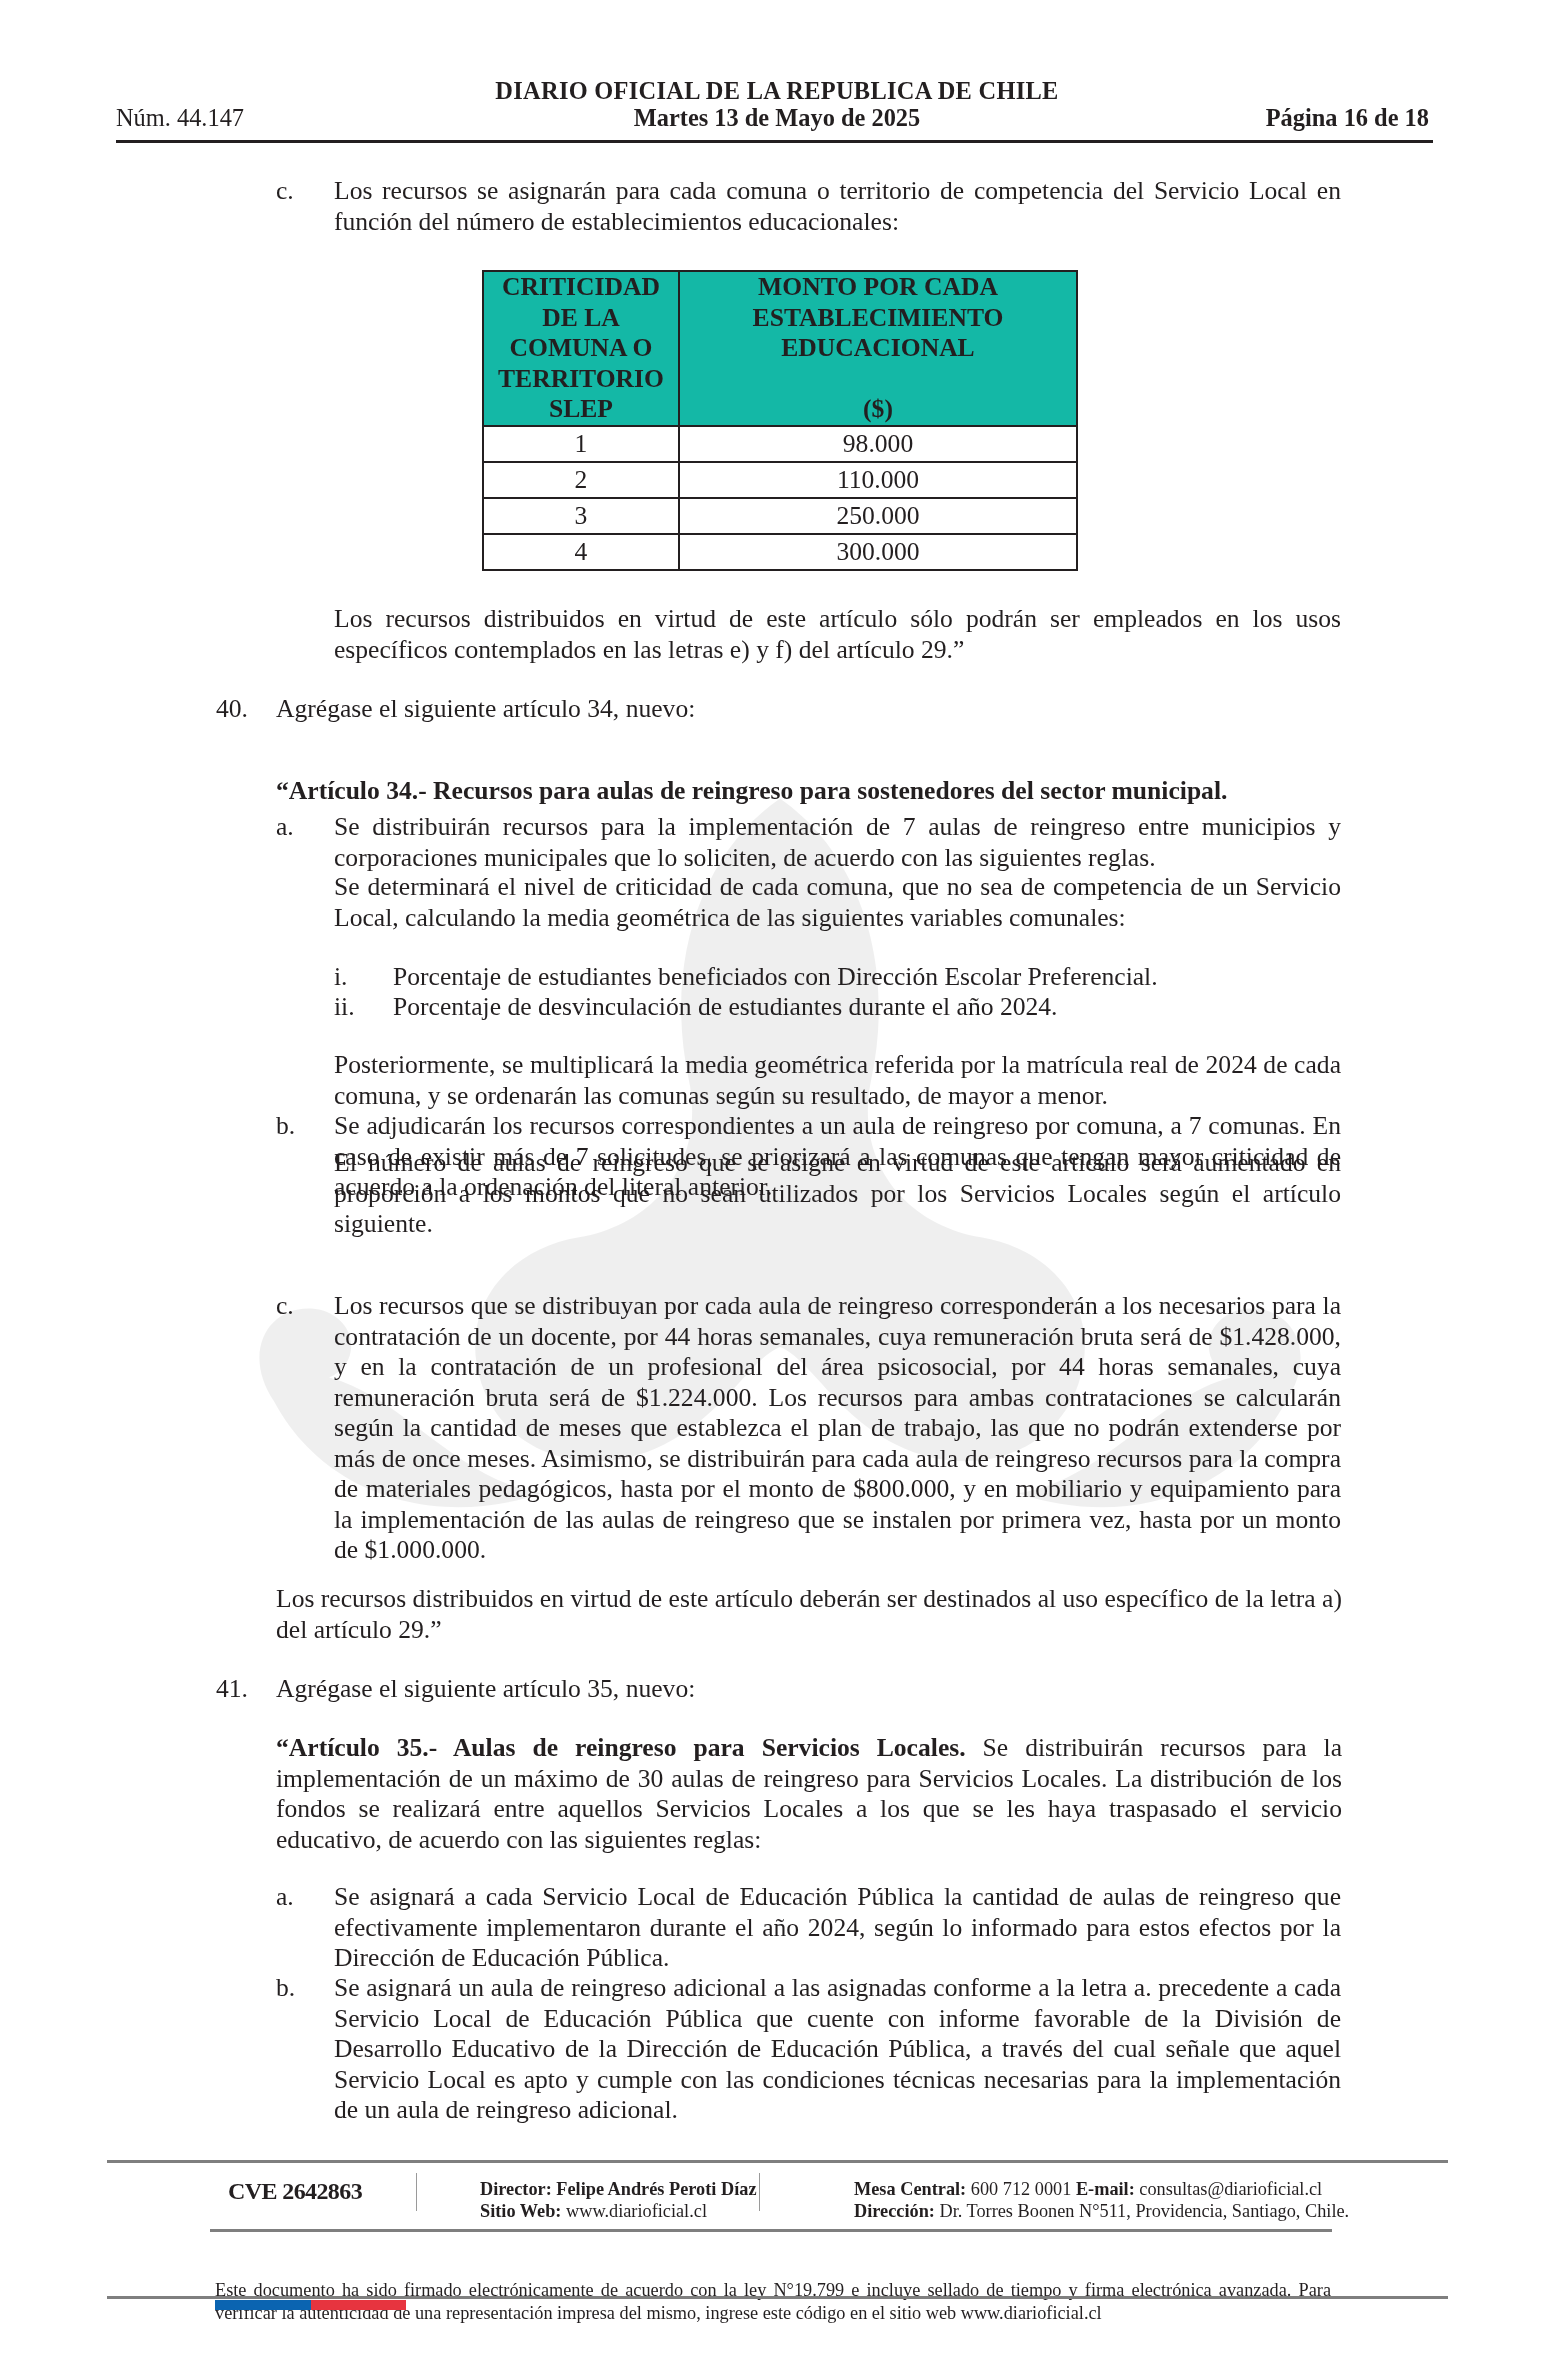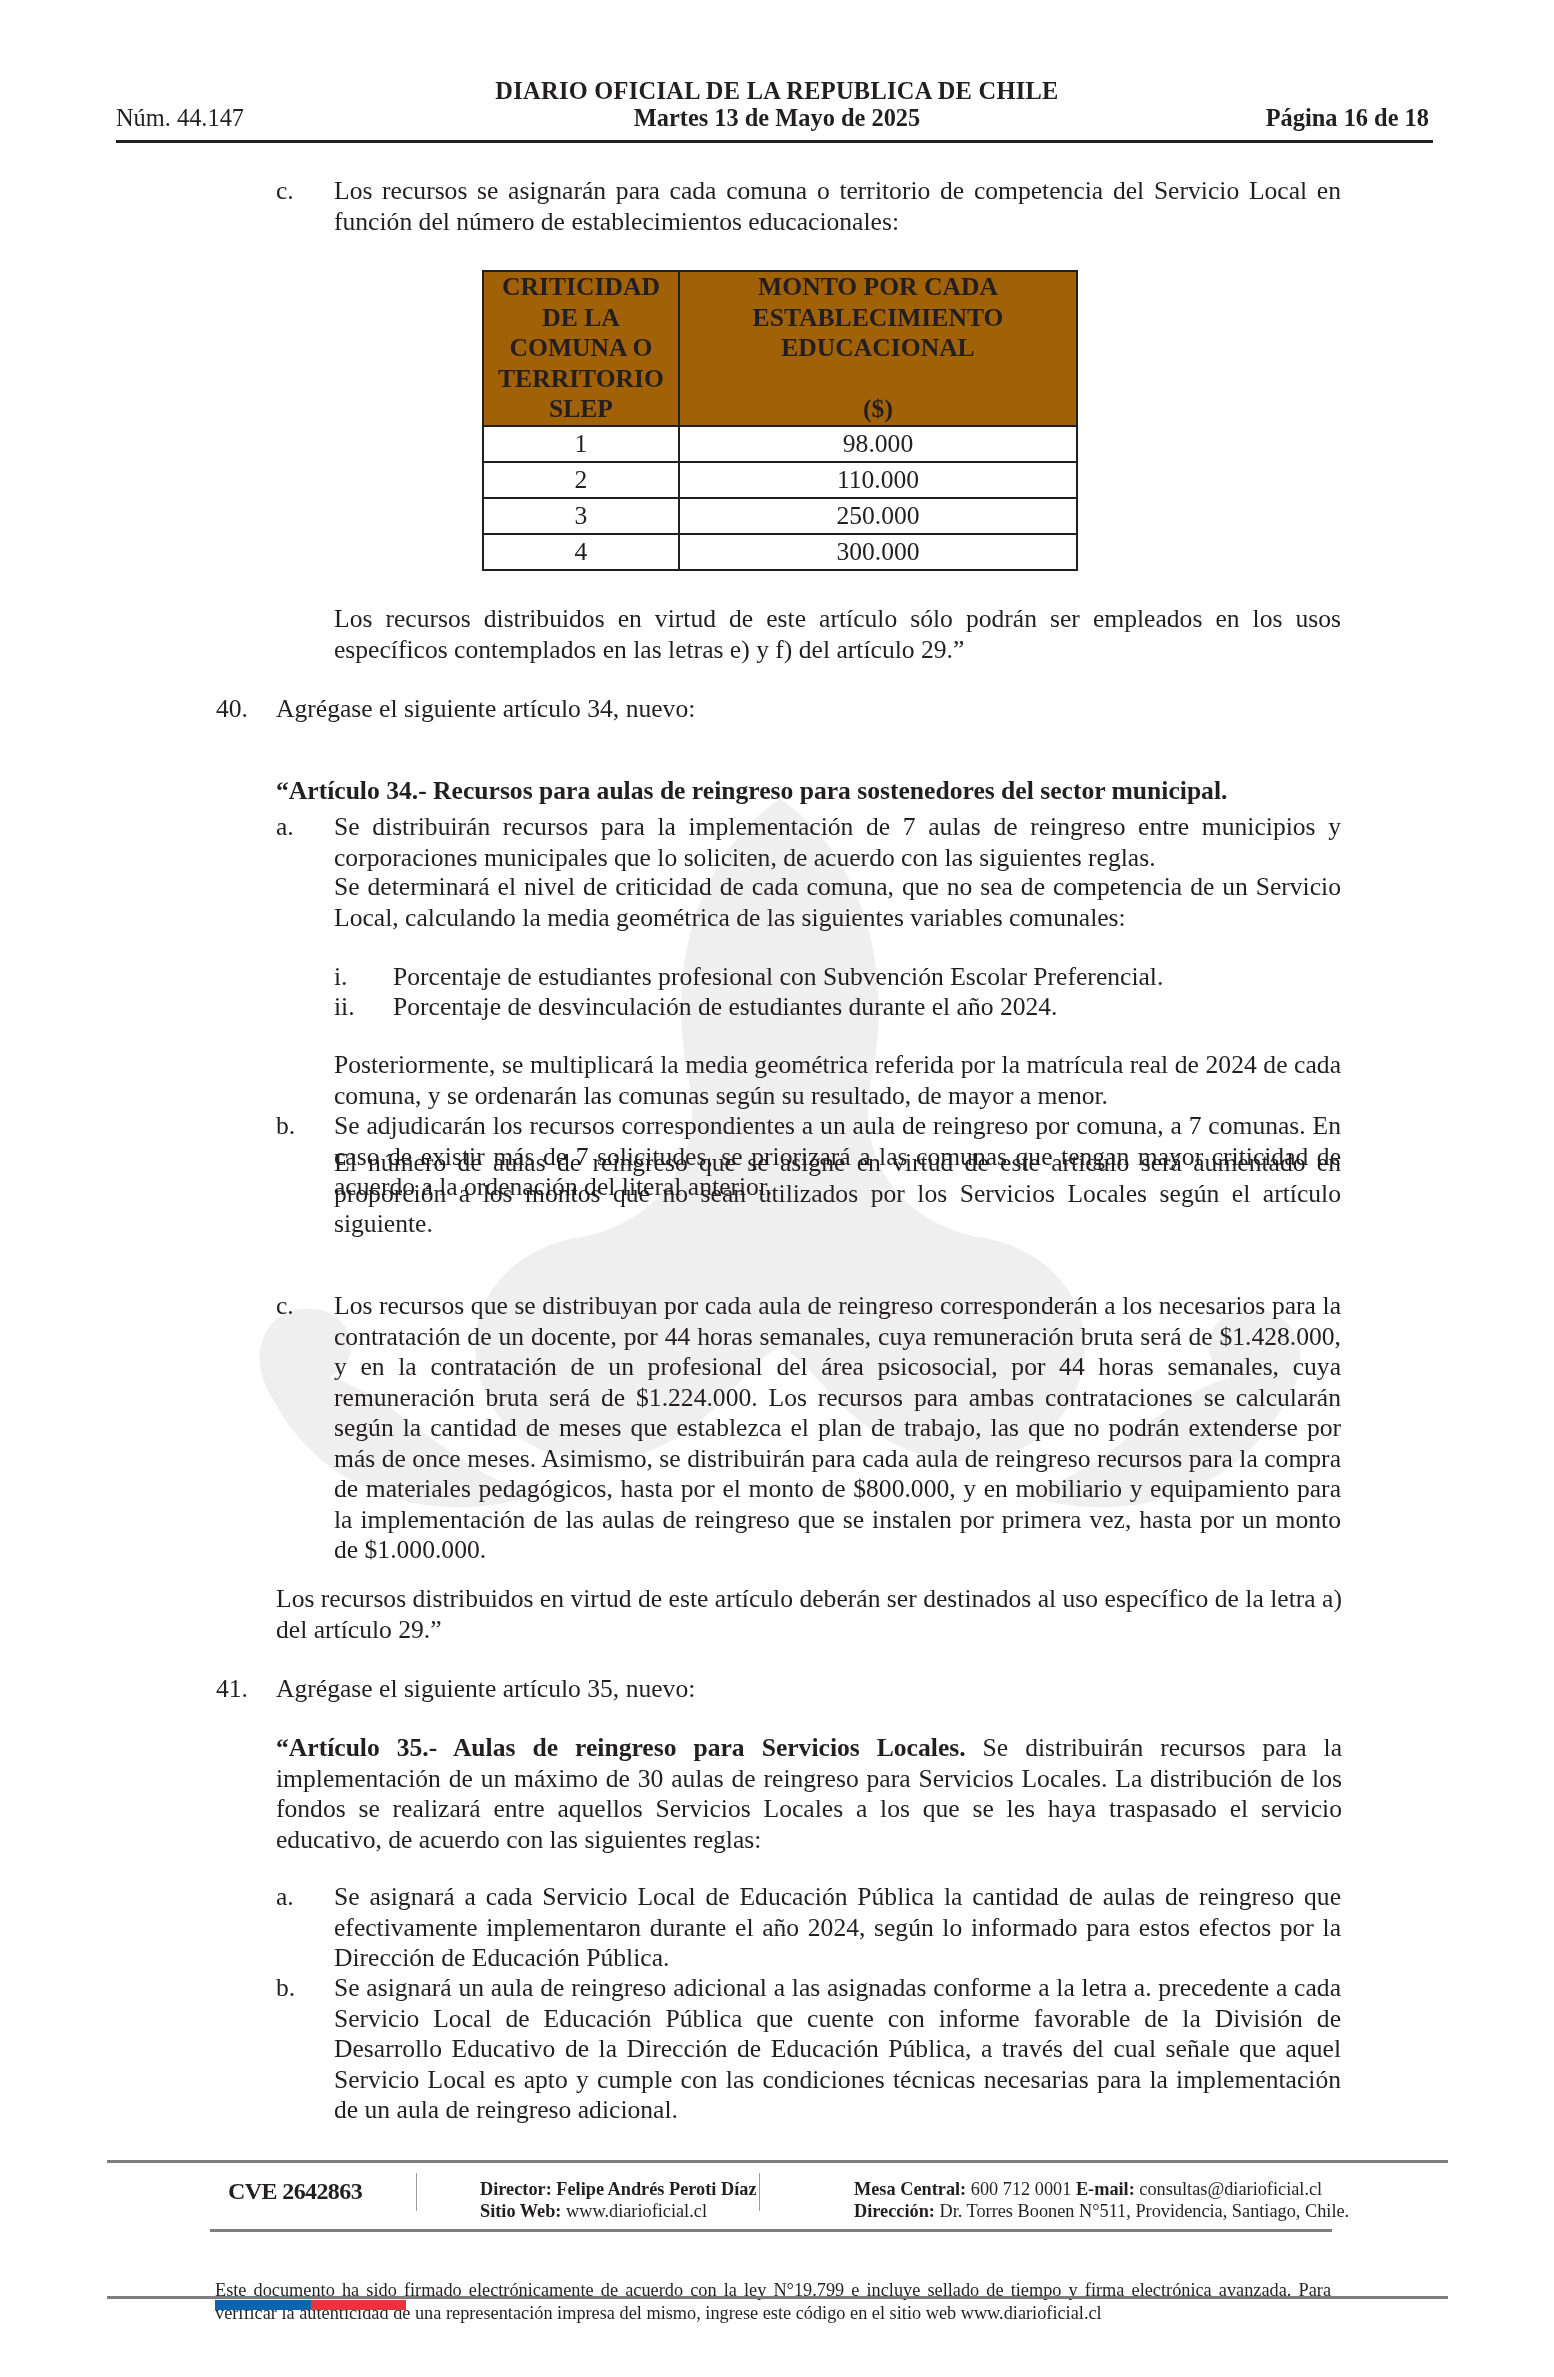--- a/index.html
+++ b/index.html
@@ -13,21 +13,21 @@
   .hdr-page { right: 125px; top: 104px; font-weight: bold; font-size: 24.4px; }
   .hdr-rule { left: 116px; width: 1317px; top: 140px; height: 3px; background: #231f20; }
 
   .txt { font-size: 25.6px; line-height: 30.5px; text-align: justify; }
   .lbl { font-size: 25.6px; line-height: 30.5px; }
   .bold { font-weight: bold; }
 
   
   .tbl { left: 482px; top: 270px; width: 596px; border-collapse: collapse; font-size: 25.6px; }
   .tbl th, .tbl td { border: 2.4px solid #231f20; text-align: center; padding: 0; }
-  .tbl th { background: #a16207; font-weight: bold; line-height: 30.5px; vertical-align: middle; }
+  .tbl th { background: #14b8a6; font-weight: bold; line-height: 30.5px; vertical-align: middle; }
   .tbl td { height: 34px; line-height: 34px; }
   .tbl .c1 { width: 194px; }
 
   
   .wm { left: 201px; top: 762px; width: 1158px; height: 914px; opacity: 0.06; }
 
   
   .f-rule1 { left: 107px; width: 1341px; top: 2160px; height: 3px; background: #7f7f7f; }
   .f-cve { left: 228px; top: 2178px; font-family: Liberation Serif, serif; font-weight: bold; font-size: 24px; letter-spacing: -0.6px; }
   .f-sep1 { left: 416px; top: 2173px; width: 1.2px; height: 38px; background: #9a9a9a; }
@@ -104,21 +104,21 @@
 
 <div class="abs lbl" style="left:216px; top:694px;">40.</div>
 <div class="abs lbl" style="left:276px; top:694px;">Agrégase el siguiente artículo 34, nuevo:</div>
 <div class="abs lbl bold" style="left:276px; top:776px;">“Artículo 34.- Recursos para aulas de reingreso para sostenedores del sector municipal.</div>
 
 <div class="abs lbl" style="left:276px; top:812px;">a.</div>
 <div class="abs txt" style="left:334px; top:812px; width:1007px;">Se distribuirán recursos para la implementación de 7 aulas de reingreso entre municipios y corporaciones municipales que lo soliciten, de acuerdo con las siguientes reglas.</div>
 <div class="abs txt" style="left:334px; top:872px; width:1007px;">Se determinará el nivel de criticidad de cada comuna, que no sea de competencia de un Servicio Local, calculando la media geométrica de las siguientes variables comunales:</div>
 
 <div class="abs lbl" style="left:334px; top:962px;">i.</div>
-<div class="abs lbl" style="left:393px; top:962px;">Porcentaje de estudiantes profesional con Subvención Escolar Preferencial.</div>
+<div class="abs lbl" style="left:393px; top:962px;">Porcentaje de estudiantes beneficiados con Dirección Escolar Preferencial.</div>
 <div class="abs lbl" style="left:334px; top:992px;">ii.</div>
 <div class="abs lbl" style="left:393px; top:992px;">Porcentaje de desvinculación de estudiantes durante el año 2024.</div>
 
 <div class="abs txt" style="left:334px; top:1050px; width:1007px;">Posteriormente, se multiplicará la media geométrica referida por la matrícula real de 2024 de cada comuna, y se ordenarán las comunas según su resultado, de mayor a menor.</div>
 
 <div class="abs lbl" style="left:276px; top:1111px;">b.</div>
 <div class="abs txt" style="left:334px; top:1111px; width:1007px;">Se adjudicarán los recursos correspondientes a un aula de reingreso por comuna, a 7 comunas. En caso de existir más de 7 solicitudes, se priorizará a las comunas que tengan mayor criticidad de acuerdo a la ordenación del literal anterior.</div>
 <div class="abs txt" style="left:334px; top:1148px; width:1007px;">El número de aulas de reingreso que se asigne en virtud de este artículo será aumentado en proporción a los montos que no sean utilizados por los Servicios Locales según el artículo siguiente.</div>
 
 <div class="abs lbl" style="left:276px; top:1291px;">c.</div>

